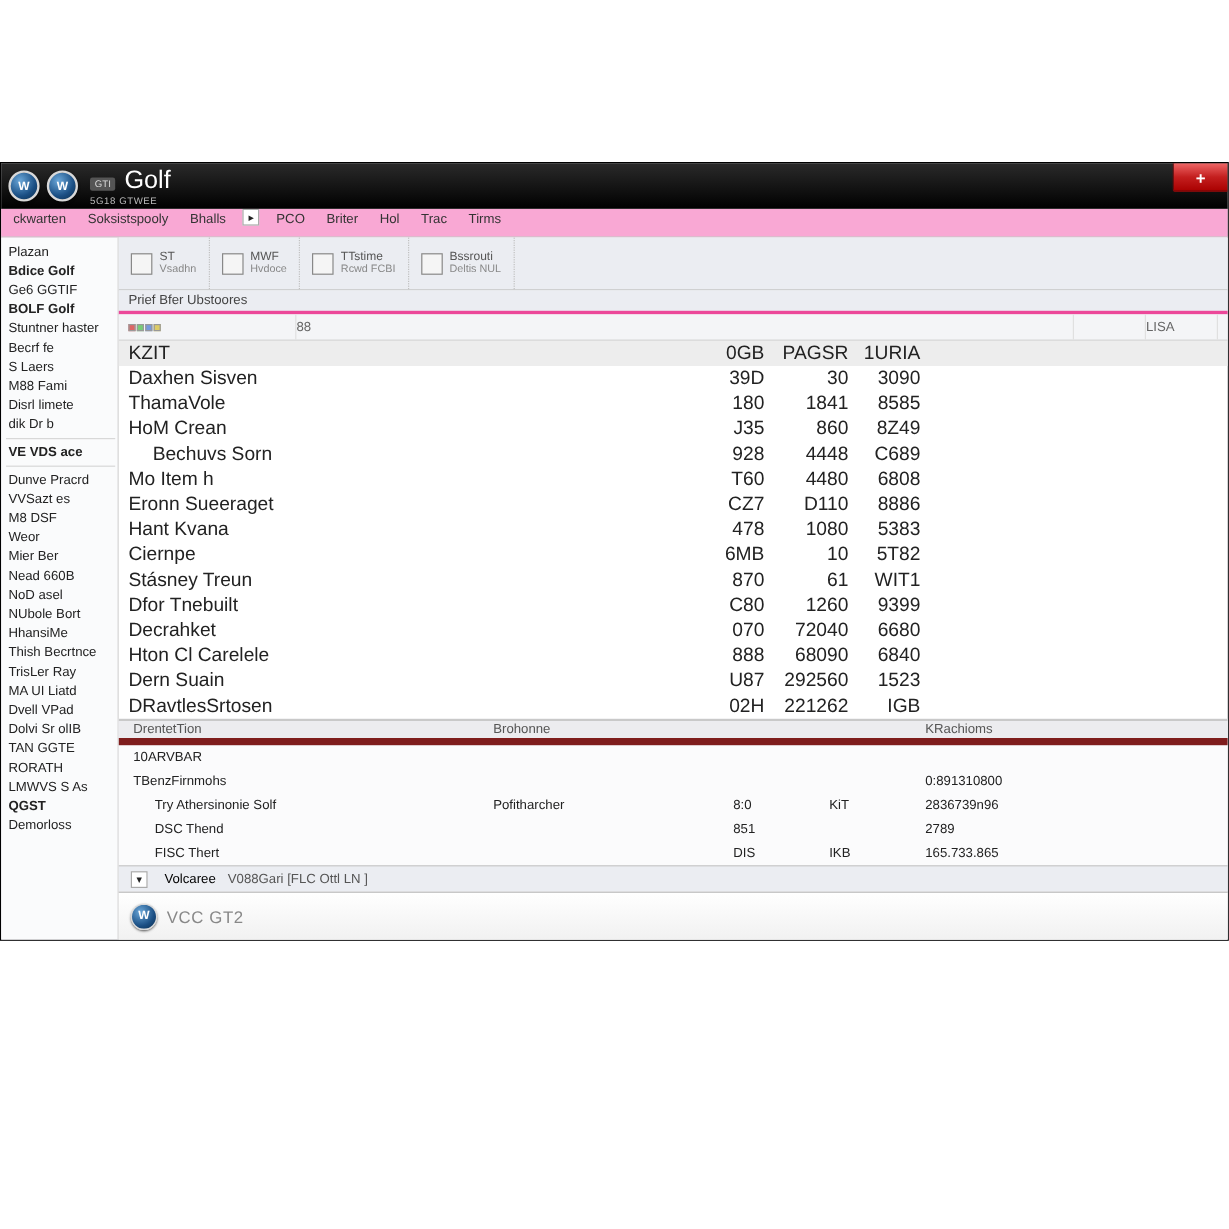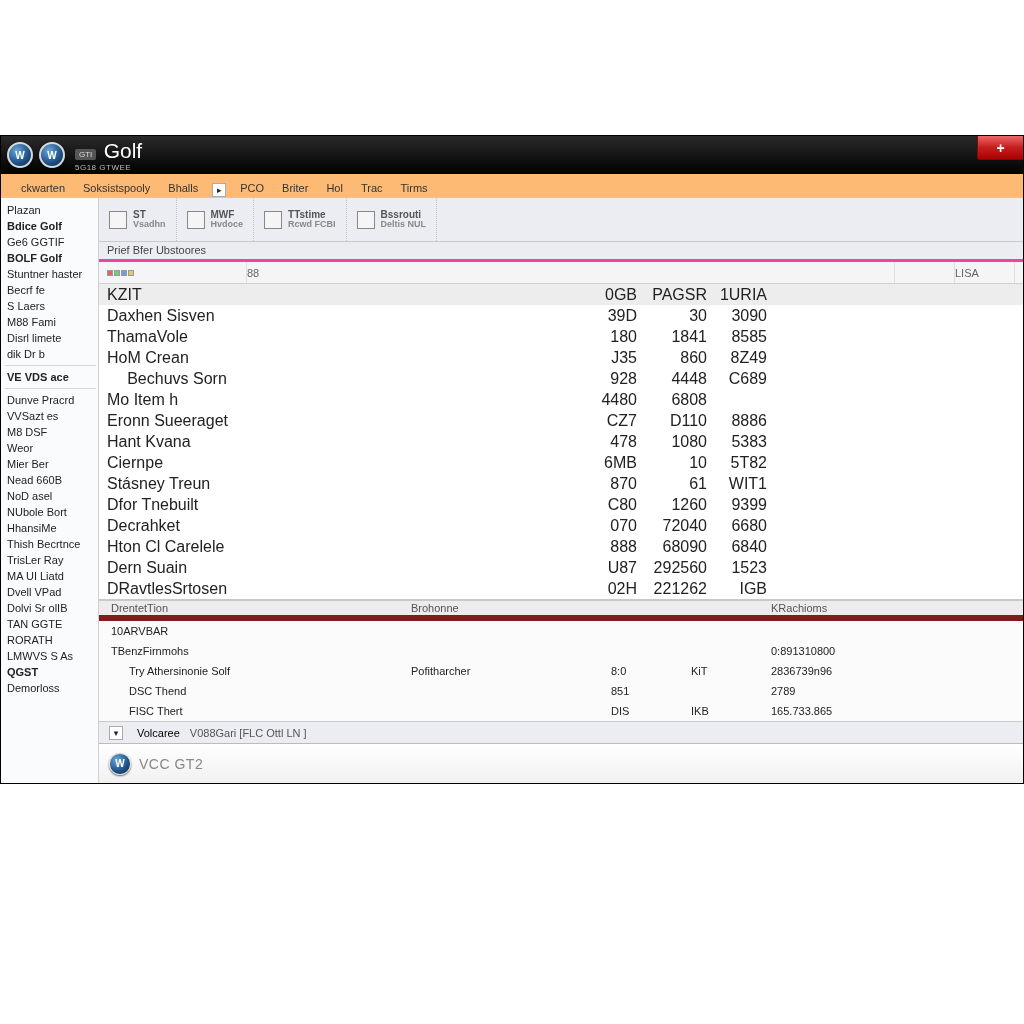--- a/index.html
+++ b/index.html
@@ -35,23 +35,23 @@
   .close-btn {
     position: absolute; right: 0; top: 0; height: 24px; width: 46px;
     background: linear-gradient(to bottom, #e66, #c41f1f 50%, #a00);
     border: 1px solid #7a0b0b; border-top: none; border-right: none;
     border-radius: 0 0 0 3px;
     display:flex; align-items:center; justify-content:center;
     color:#fff; font-weight:bold; font-size:14px;
   }
 
   .menubar {
-    height: 24px; background: #fdba74;
+    height: 24px; background: #f9a8d4;
     border-bottom: 1px solid #c9c9c9;
-    display:flex; align-items:flex-end; padding-left:12px; gap:2px;
+    display:flex; align-items:flex-start; padding-left:2px; gap:2px;
   }
   .menu-item { padding: 3px 8px; font-size: 11px; color:#333; }
   .menu-chk {
     border:1px solid #aaa; background:#fff; width:14px; height:14px;
     display:inline-flex; align-items:center; justify-content:center; font-size:9px; margin:0 4px;
   }
 
   .content { display:flex; }
 
   .sidebar {
@@ -71,21 +71,21 @@
     height: 44px; border-bottom: 1px solid #c9c9c9;
     background: #ebedf2; display:flex; align-items:center;
   }
   .tool-group {
     height: 100%; display:flex; align-items:center; gap:6px;
     padding: 0 10px; border-right: 1px dotted #c0c0c0;
   }
   .tool-icon {
     width: 18px; height: 18px; border:1px solid #888; background:#f5f5f5;
   }
-  .tool-label { font-size: 10px; color:#555; display:flex; flex-direction:column; line-height:1;font-weight:bold; }
+  .tool-label { font-size: 10px; color:#555; display:flex; flex-direction:column; line-height:1; }
   .tool-label .t2 { font-size:9px; color:#888; }
 
   .breadcrumb {
     height: 20px; background:#ebedf2; border-bottom:3px solid #ec4899;
     padding: 2px 8px; font-size:11px; color:#444;
   }
 
   .gridhead, .grid-row { display:grid; align-items:center; padding: 0 8px; }
   .gridhead { grid-template-columns: 140px 1fr 60px 60px; height:22px; background:#f4f5f7; border-bottom:1px solid #d0d0d0; font-size:11px; color:#666; }
   .gridhead .hdr { border-right:1px solid #e0e0e0; height:100%; display:flex; align-items:center; }
@@ -263,20 +263,21 @@
             <div class="col-d">8Z49</div>
           </div>
           <div class="grid-row">
             <div class="col-a" style="text-align: center;">Bechuvs Sorn</div>
             <div class="col-b">928</div>
             <div class="col-c">4448</div>
             <div class="col-d">C689</div>
           </div>
           <div class="grid-row">
             <div class="col-a" style="text-align: left;">Mo Item h</div>
+            <div class="col-b">T60</div>
             <div class="col-c">4480</div>
             <div class="col-d">6808</div>
           </div>
           <div class="grid-row">
             <div class="col-a" style="text-align: left;">Eronn Sueeraget</div>
             <div class="col-b">CZ7</div>
             <div class="col-c">D110</div>
             <div class="col-d">8886</div>
           </div>
           <div class="grid-row">

